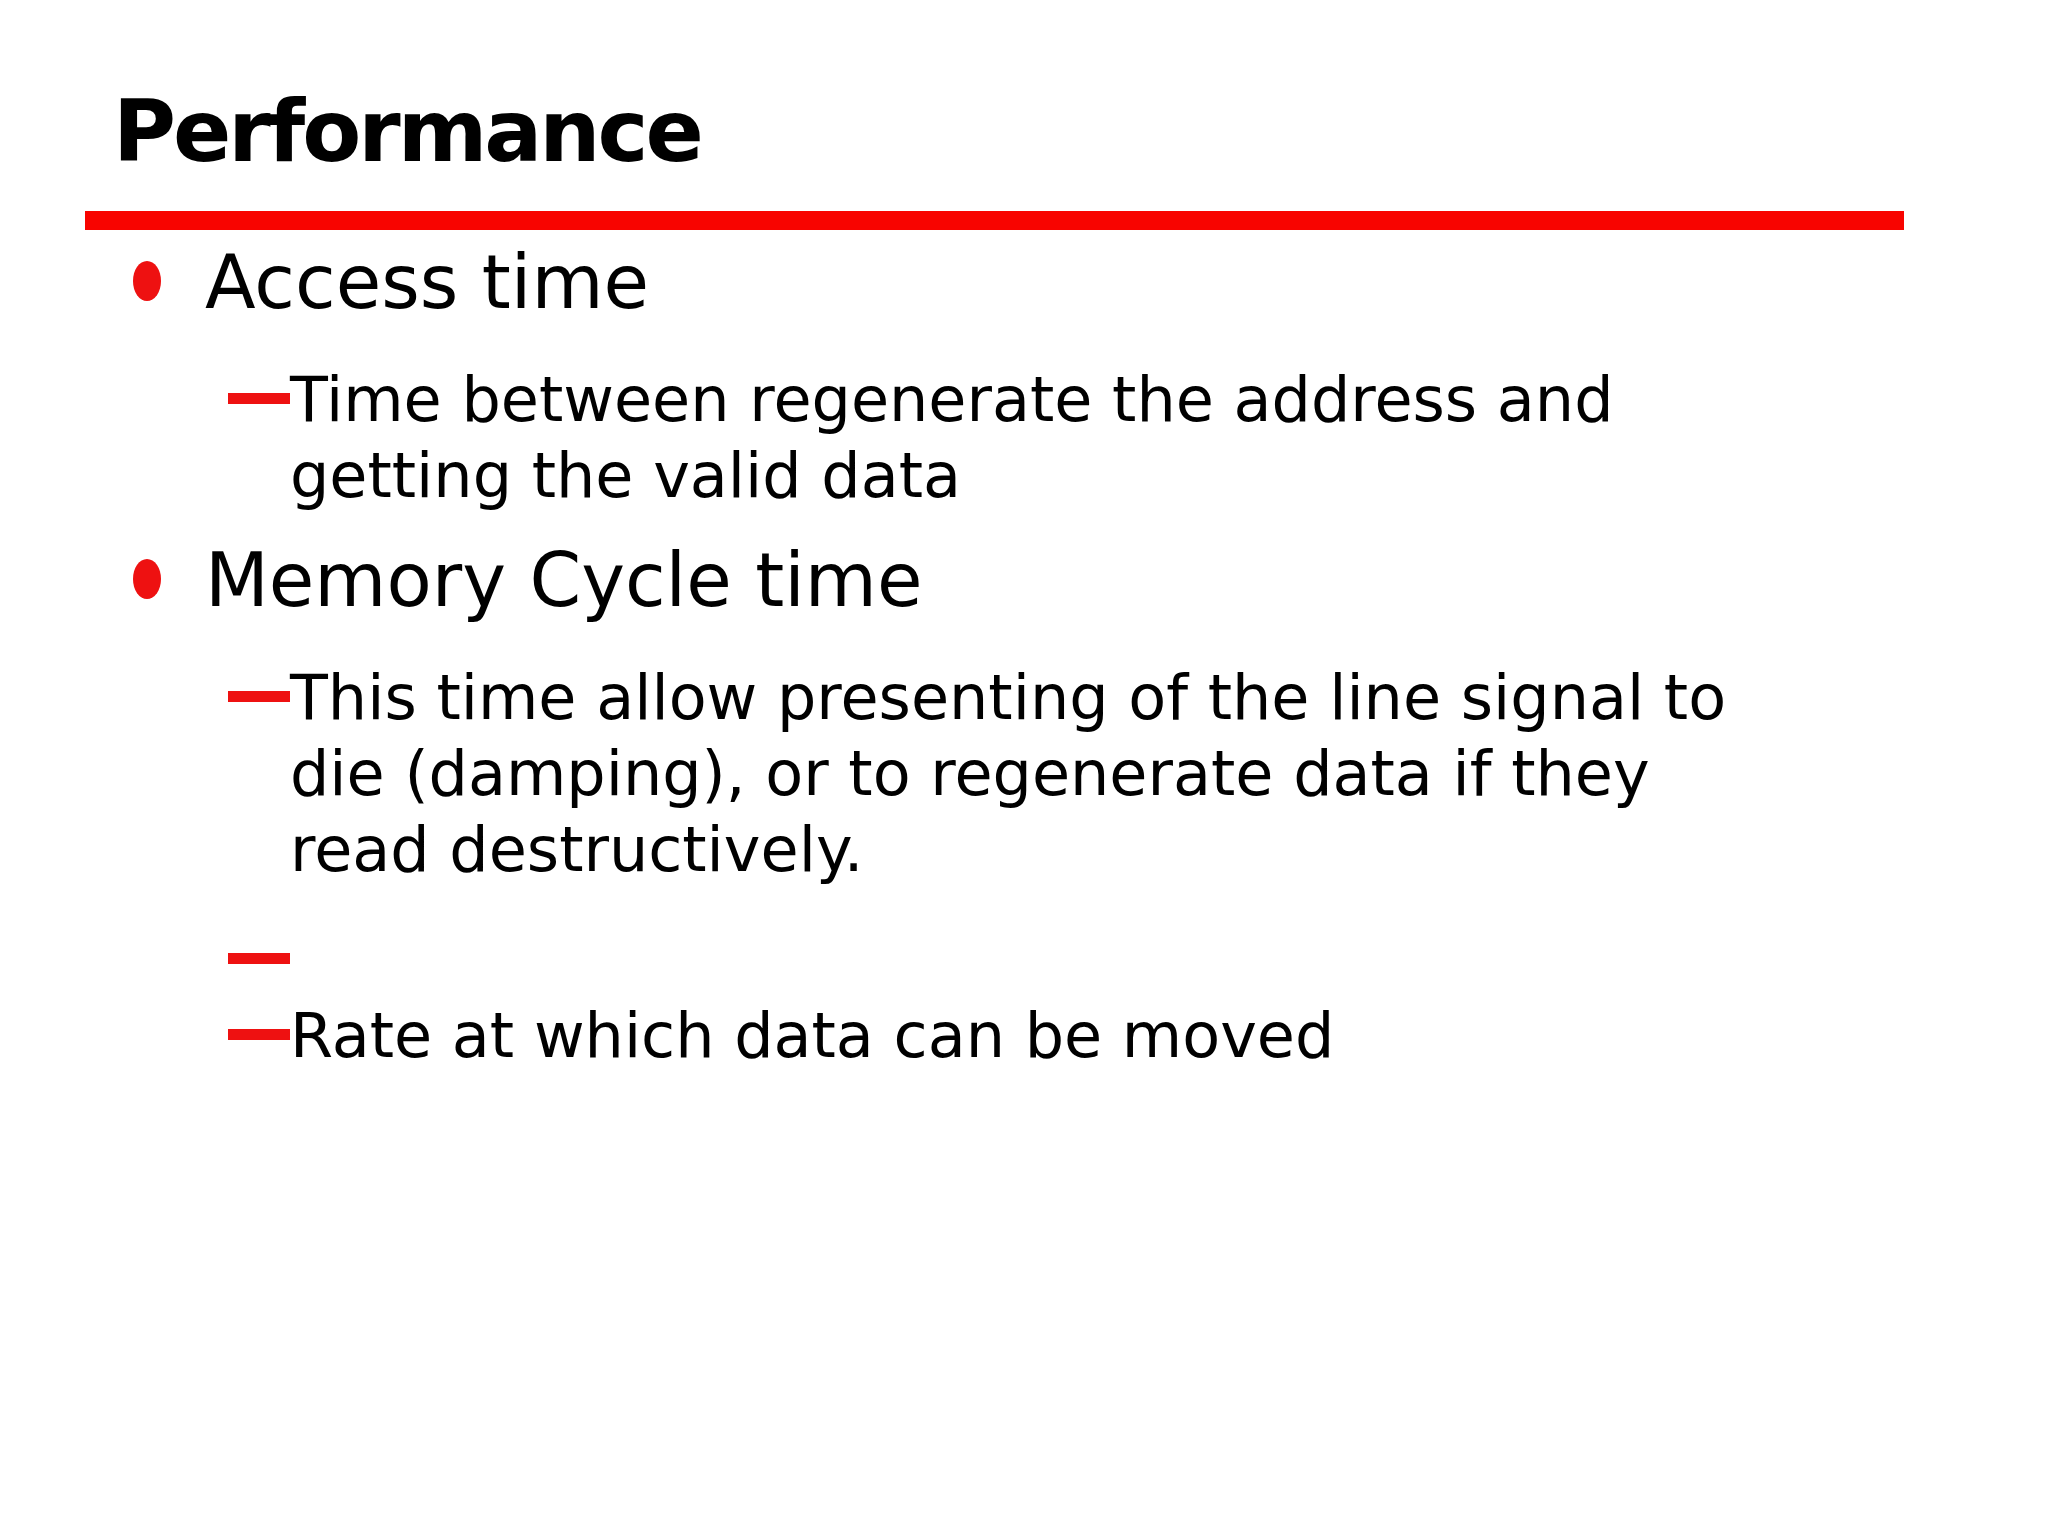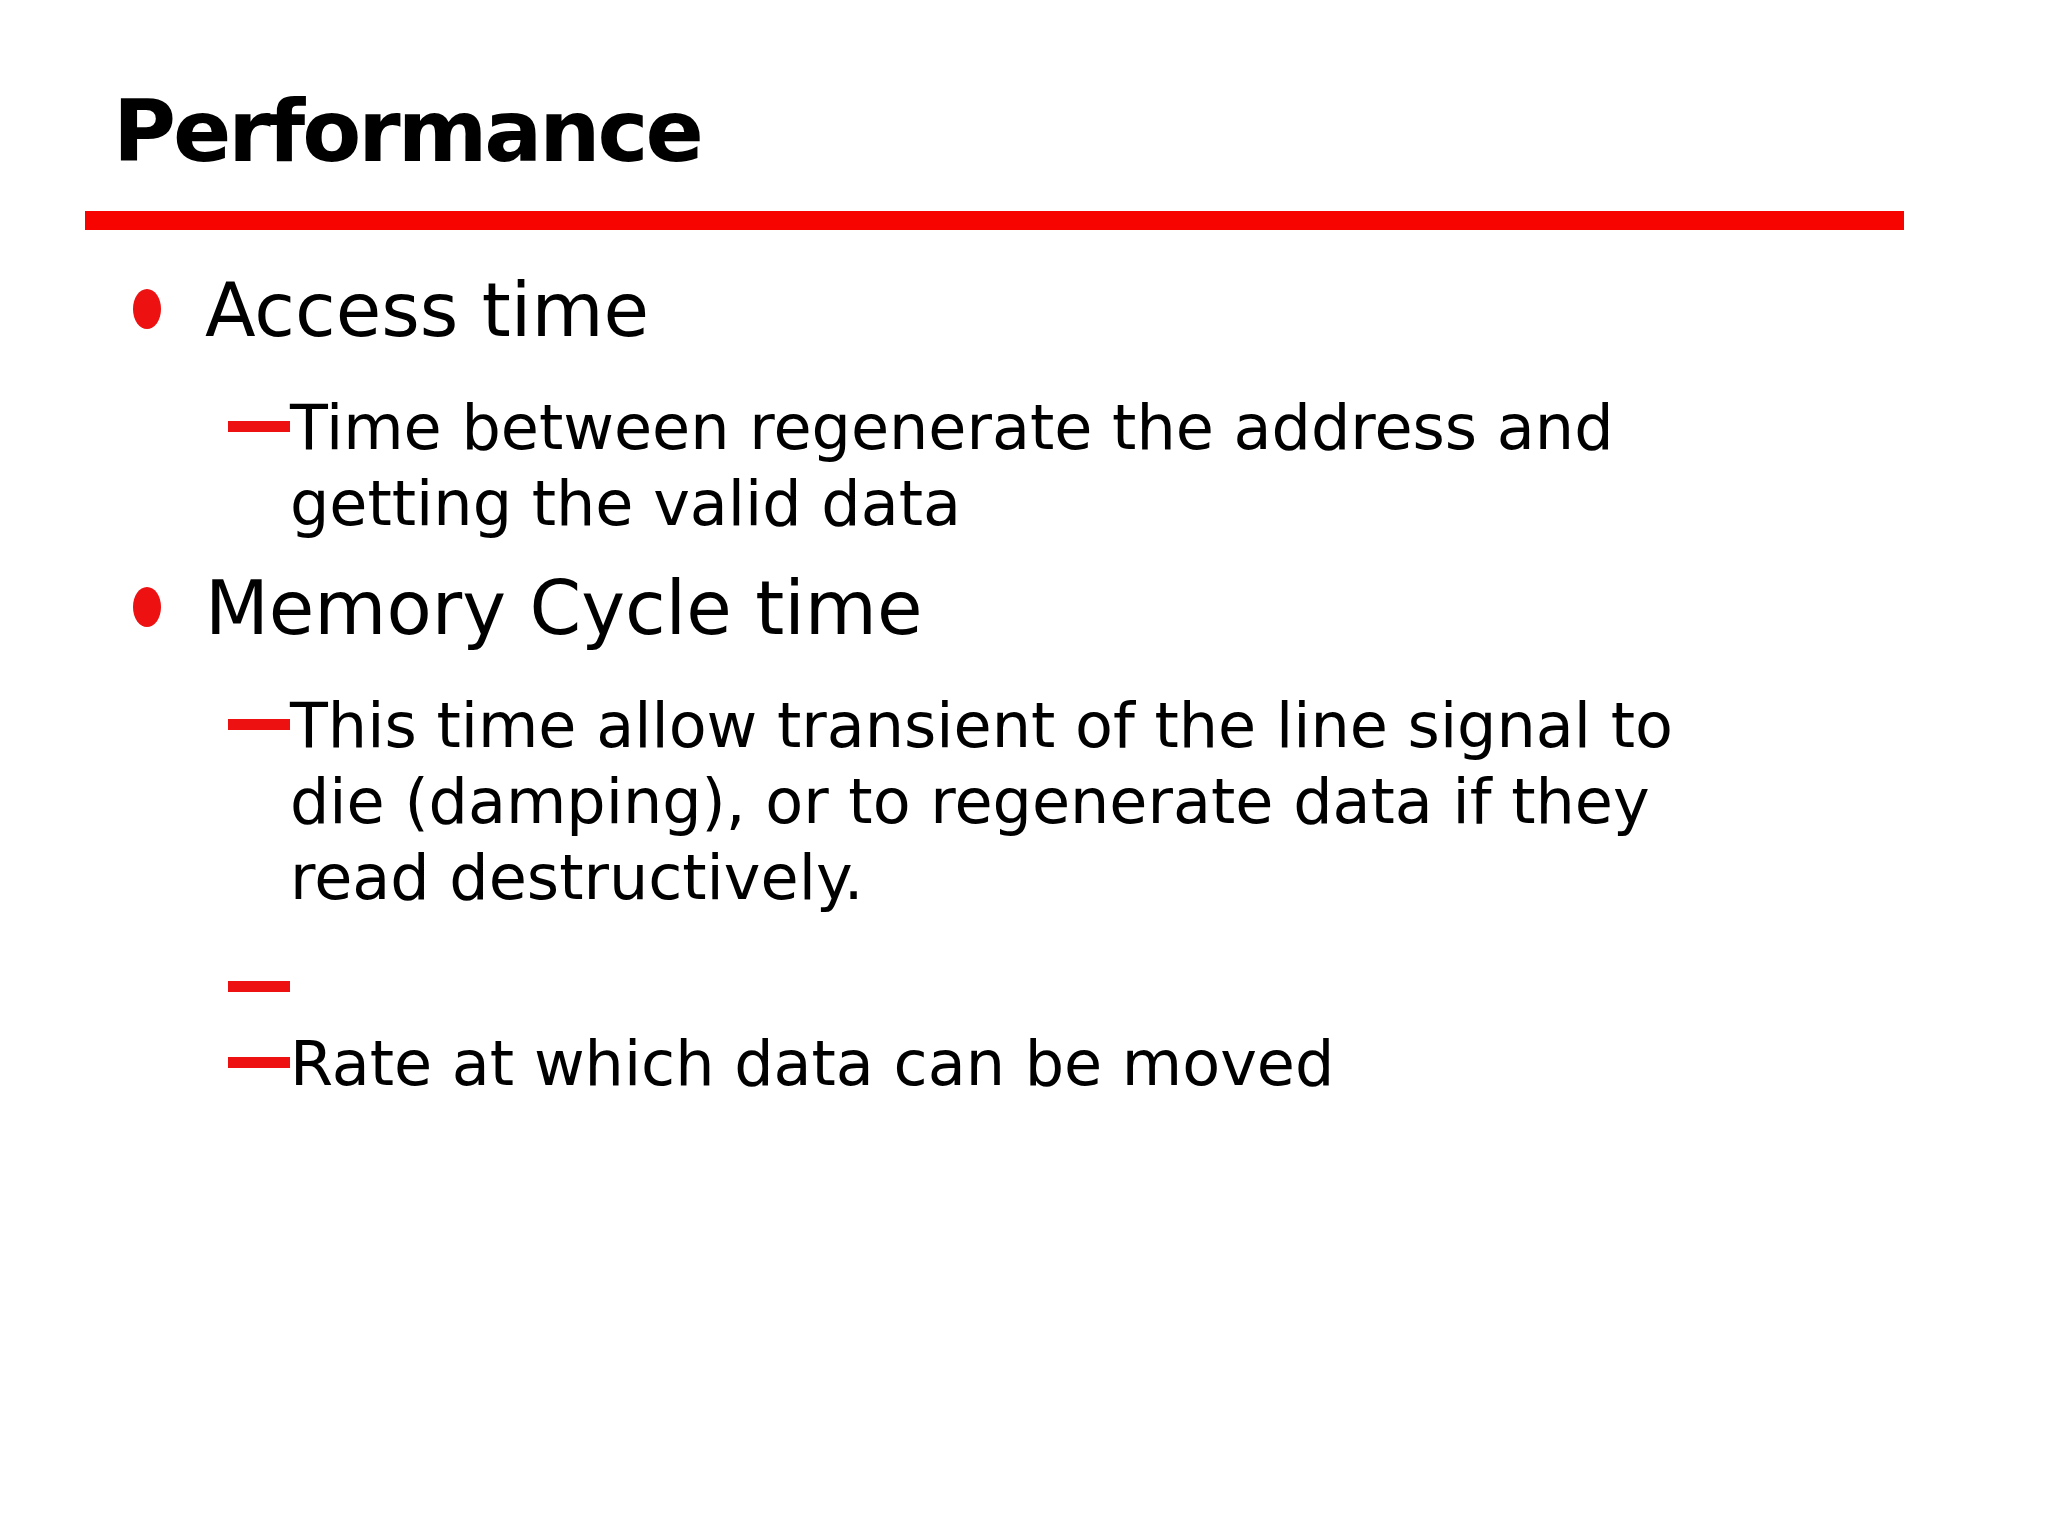--- a/index.html
+++ b/index.html
@@ -31,21 +31,21 @@
     position: absolute;
     left: 85px;
     top: 211px;
     width: 1845px;
     height: 19px;
     background: #f80400;
   }
   .content {
     position: absolute;
     left: 0;
-    top: 242px;
+    top: 214px;
     width: 2048px;
   }
   .l1 {
     display: flex;
     align-items: flex-start;
     padding-left: 133px;
     margin-top: 20px;
     font-size: 74px;
     line-height: 92px;
   }
@@ -103,21 +103,21 @@
       <div class="l2-text">Time between regenerate the address and
 getting the valid data</div>
     </div>
 
     <div class="l1">
       <span class="dot"></span>
       <div class="l1-text">Memory Cycle time</div>
     </div>
     <div class="l2">
       <span class="dash"></span>
-      <div class="l2-text">This time allow transient of the line signal to
+      <div class="l2-text">This time allow presenting of the line signal to
 die (damping), or to regenerate data if they
 read destructively.</div>
     </div>
     <div class="l2">
       <span class="dash"></span>
     </div>
 
     <div class="l2">
       <span class="dash"></span>
       <div class="l2-text">Rate at which data can be moved</div>

